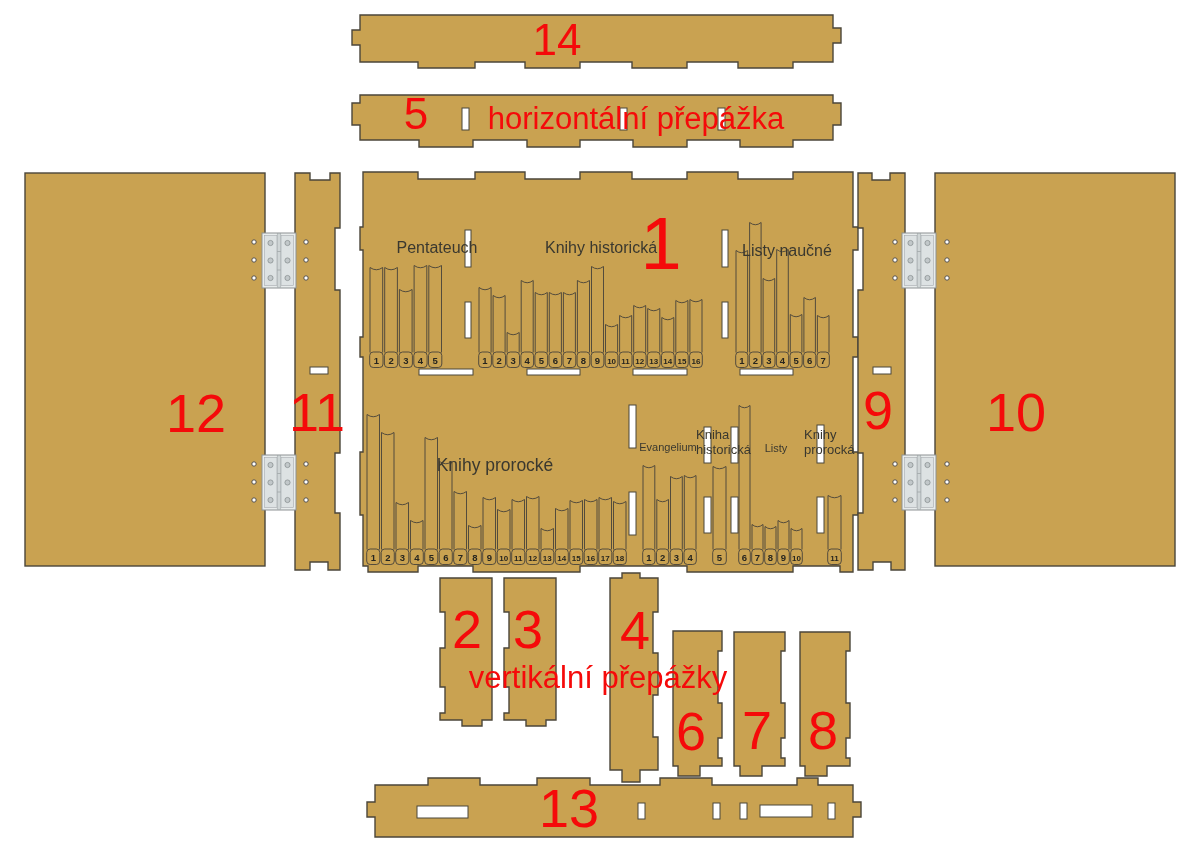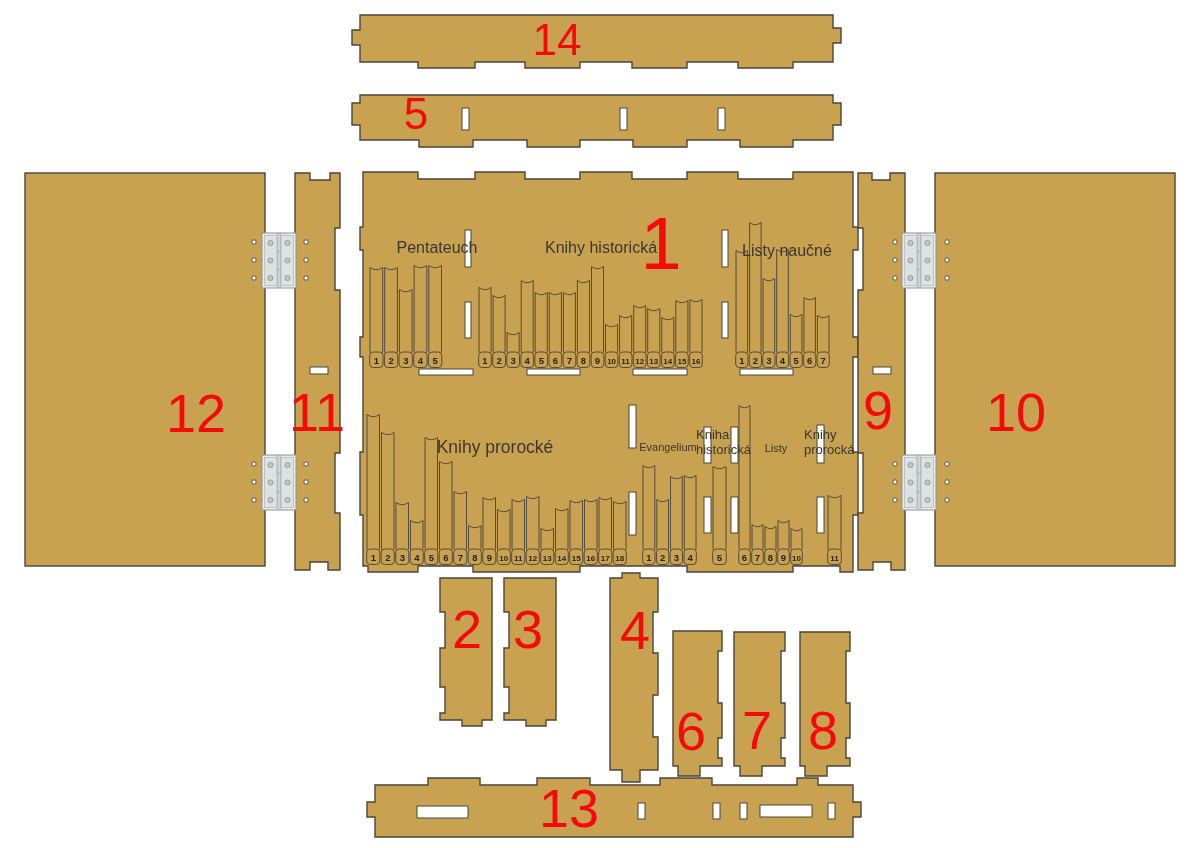--- a/index.html
+++ b/index.html
@@ -290,35 +290,37 @@
     <use href="#hinge" x="262" y="233"></use>
     <use href="#hinge" x="262" y="455"></use>
     <use href="#hinge" x="902" y="233"></use>
     <use href="#hinge" x="902" y="455"></use>
   </svg>
 
   <div class="overlay">
 
     <div class="red-label red-mid" style="left:557px;top:40px">14</div>
     <div class="red-label red-mid" style="left:416px;top:114px">5</div>
+    <div class="red-label red-cap" style="left:636px;top:119px">horizontální přepážka</div>
     <div class="red-label red-big" style="left:661px;top:243px">1</div>
     <div class="red-label" style="left:196px;top:413px">12</div>
     <div class="red-label" style="left:317px;top:412px">11</div>
     <div class="red-label" style="left:878px;top:410px">9</div>
     <div class="red-label" style="left:1016px;top:412px">10</div>
     <div class="red-label" style="left:467px;top:629px">2</div>
     <div class="red-label" style="left:528px;top:629px">3</div>
     <div class="red-label" style="left:635px;top:630px">4</div>
+    <div class="red-label red-cap" style="left:598px;top:678px">vertikální přepážky</div>
     <div class="red-label" style="left:691px;top:731px">6</div>
     <div class="red-label" style="left:757px;top:730px">7</div>
     <div class="red-label" style="left:823px;top:730px">8</div>
     <div class="red-label" style="left:569px;top:808px">13</div>
 
     <div class="dark-label" style="left:437px;top:200px">Pentateuch</div>
     <div class="dark-label" style="left:601px;top:200px">Knihy historická</div>
     <div class="dark-label" style="left:787px;top:203px">Listy naučné</div>
-    <div class="dark-label sz17" style="left:495px;top:399px">Knihy prorocké</div>
+    <div class="dark-label sz17" style="left:495px;top:417px">Knihy prorocké</div>
     <div class="dark-label sz11" style="left:668px;top:399px">Evangelium</div>
     <div class="dark-label two-line" style="left:720px;top:395px">Kniha historická</div>
     <div class="dark-label sz11" style="left:776px;top:400px">Listy</div>
     <div class="dark-label two-line" style="left:828px;top:395px">Knihy prorocká</div>
   </div>
 </div>
 
 </body></html>

